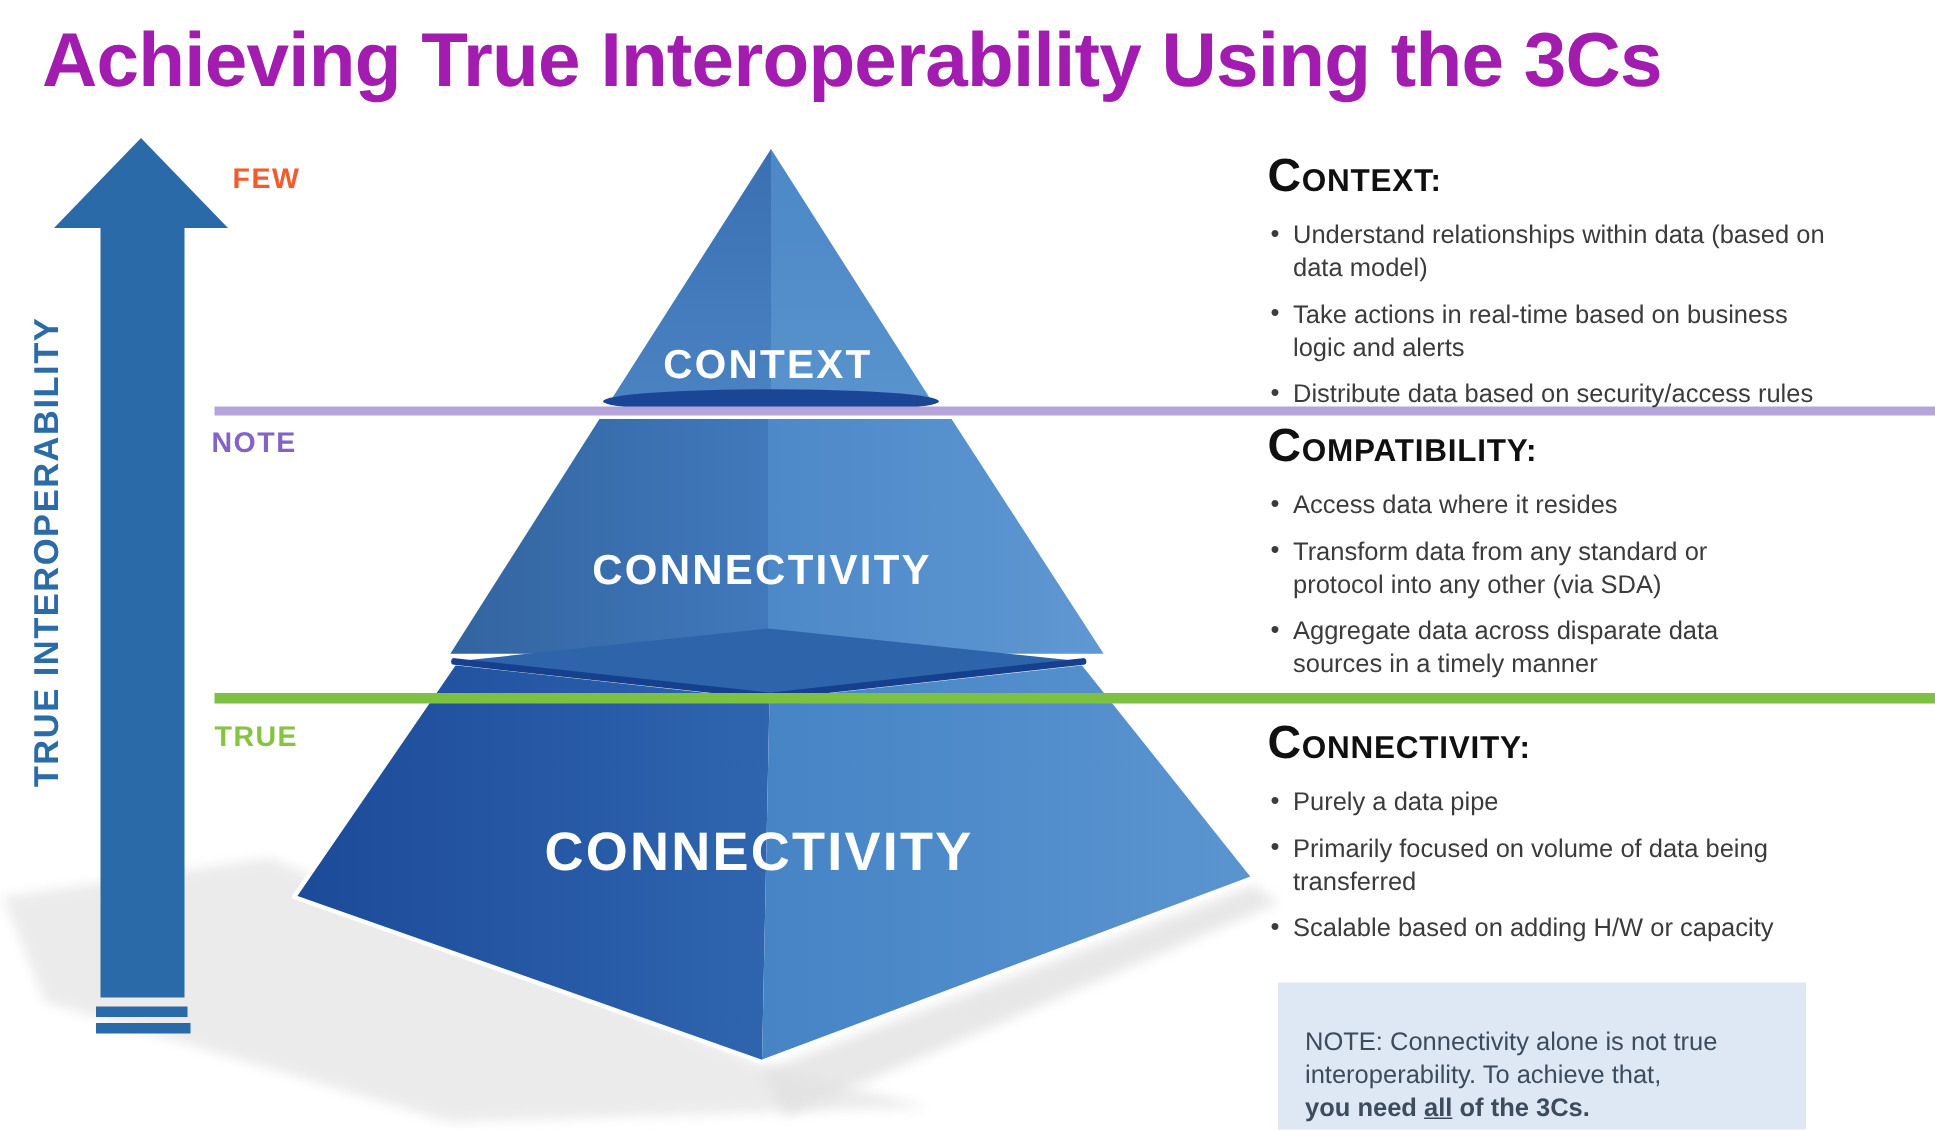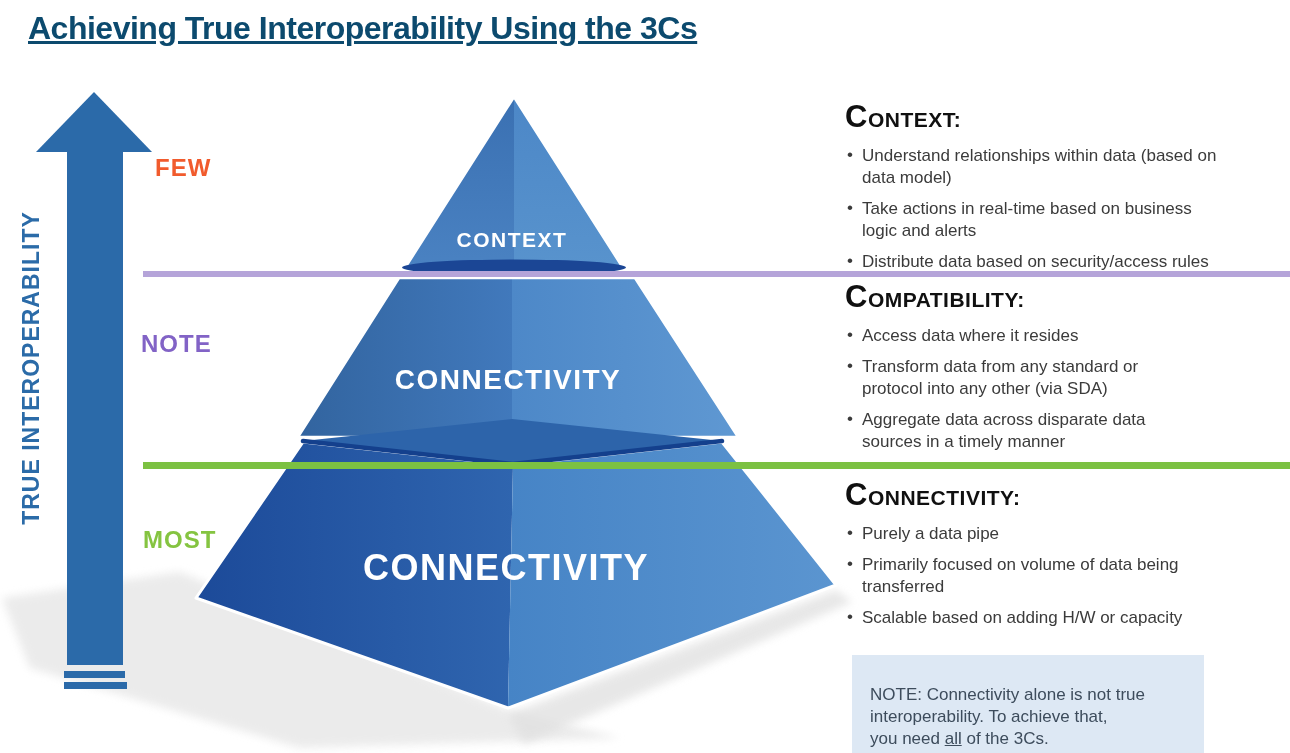--- a/index.html
+++ b/index.html
@@ -3,35 +3,35 @@
 <meta charset="utf-8">
 <style>
   html,body { margin:0; padding:0; }
   body {
     width:1290px; height:753px; position:relative; overflow:hidden;
     background:#ffffff; font-family:"Liberation Sans", sans-serif;
   }
   .abs { position:absolute; }
 
   #title {
-    left:28px; top:10px; font-size:32px; font-weight:bold;
-    color:#0c4a6e; letter-spacing:-0.5px; white-space:nowrap;text-decoration:underline;
+    left:28px; top:10px; font-size:51px; font-weight:bold;
+    color:#a21caf; letter-spacing:-0.5px; white-space:nowrap;
   }
 
   #diagram-svg { left:0; top:0; }
 
   .tier-label {
     color:#ffffff; font-weight:bold; text-align:center;
     letter-spacing:1.5px; white-space:nowrap;
   }
-  #tier-context  { left:400px; top:228px; width:224px; font-size:21px; }
+  #tier-context  { left:400px; top:228px; width:224px; font-size:27px; }
   #tier-compat   { left:346px; top:364px; width:324px; font-size:28px; }
   #tier-conn     { left:344px; top:547px; width:324px; font-size:36px; }
 
-  .level-label { font-weight:bold; font-size:24px; letter-spacing:1px; white-space:nowrap;margin-top:45px; }
+  .level-label { font-weight:bold; font-size:19px; letter-spacing:1px; white-space:nowrap; }
   #lvl-few  { left:155px; top:109px; color:var(--few); }
   #lvl-some { left:141px; top:285px; color:var(--some); }
   #lvl-most { left:143px; top:481px; color:var(--most); }
 
   #axis-label {
     left:31px; top:368px; transform:translate(-50%,-50%) rotate(-90deg);
     color:var(--axis-text); font-weight:bold; font-size:23px;
     letter-spacing:1px; white-space:nowrap;
   }
 
@@ -48,22 +48,22 @@
     font-size:17px; line-height:22px; color:#3b3b3b; white-space:pre-line;
   }
   .bullets li::before { content:"\2022"; position:absolute; left:2px; top:-1px; }
 
   #note {
     left:852px; top:655px; width:352px; box-sizing:border-box;
     background:var(--note-bg); color:var(--note-text);
     font-size:17px; line-height:22px; padding:29px 18px 14px 18px;
   }
   .note-line { white-space:pre-line; }
-  .note-bold { font-weight:normal; }
-  .note-underline { font-weight:normal; text-decoration:underline; }
+  .note-bold { font-weight:bold; }
+  .note-underline { font-weight:bold; text-decoration:underline; }
 </style>
 </head>
 <body>
 
 <div class="abs" id="title">Achieving True Interoperability Using the 3Cs</div>
 
 <svg class="abs" id="diagram-svg" width="1290" height="753" viewBox="0 0 1290 753">
   <defs>
     <filter id="soft" x="-20%" y="-20%" width="140%" height="140%">
       <feGaussianBlur stdDeviation="4"></feGaussianBlur>
@@ -124,21 +124,21 @@
   <rect x="143" y="271" width="1147" height="6" style="fill:var(--purple-line)"></rect>
   <rect x="143" y="462" width="1147" height="7" style="fill:var(--green-line)"></rect>
 </svg>
 
 <div class="abs tier-label" id="tier-context">CONTEXT</div>
 <div class="abs tier-label" id="tier-compat">CONNECTIVITY</div>
 <div class="abs tier-label" id="tier-conn">CONNECTIVITY</div>
 
 <div class="abs level-label" id="lvl-few">FEW</div>
 <div class="abs level-label" id="lvl-some">NOTE</div>
-<div class="abs level-label" id="lvl-most">MOST</div>
+<div class="abs level-label" id="lvl-most">TRUE</div>
 
 <div class="abs" id="axis-label">TRUE INTEROPERABILITY</div>
 
 <div class="abs section" id="sec-0">
   <h3>CONTEXT:</h3>
   <ul class="bullets">
     <li>Understand relationships within data (based on
 data model)</li>
     <li>Take actions in real-time based on business
 logic and alerts</li>

